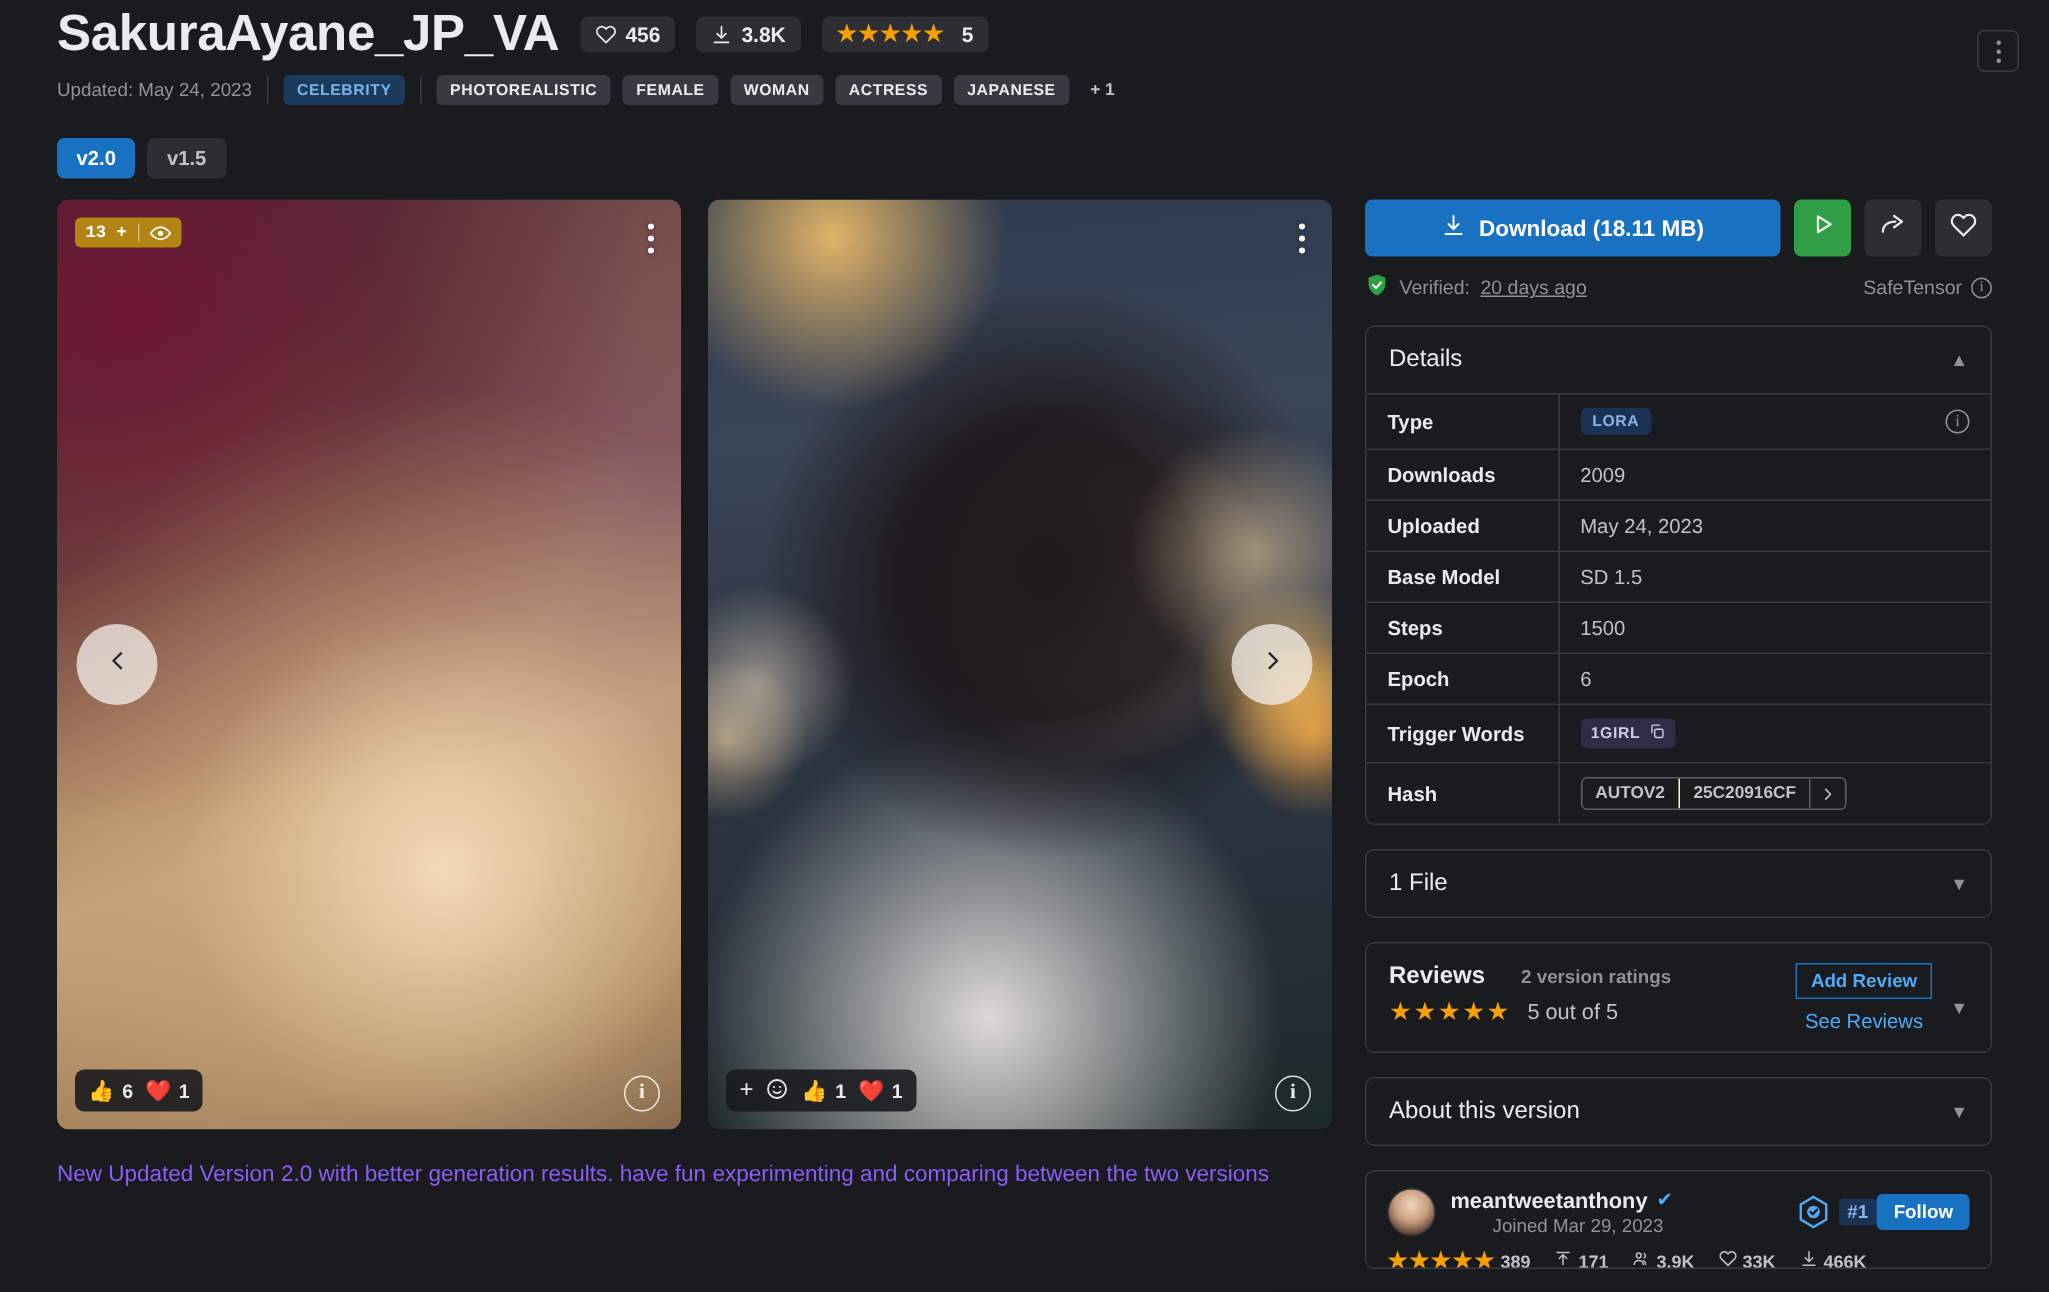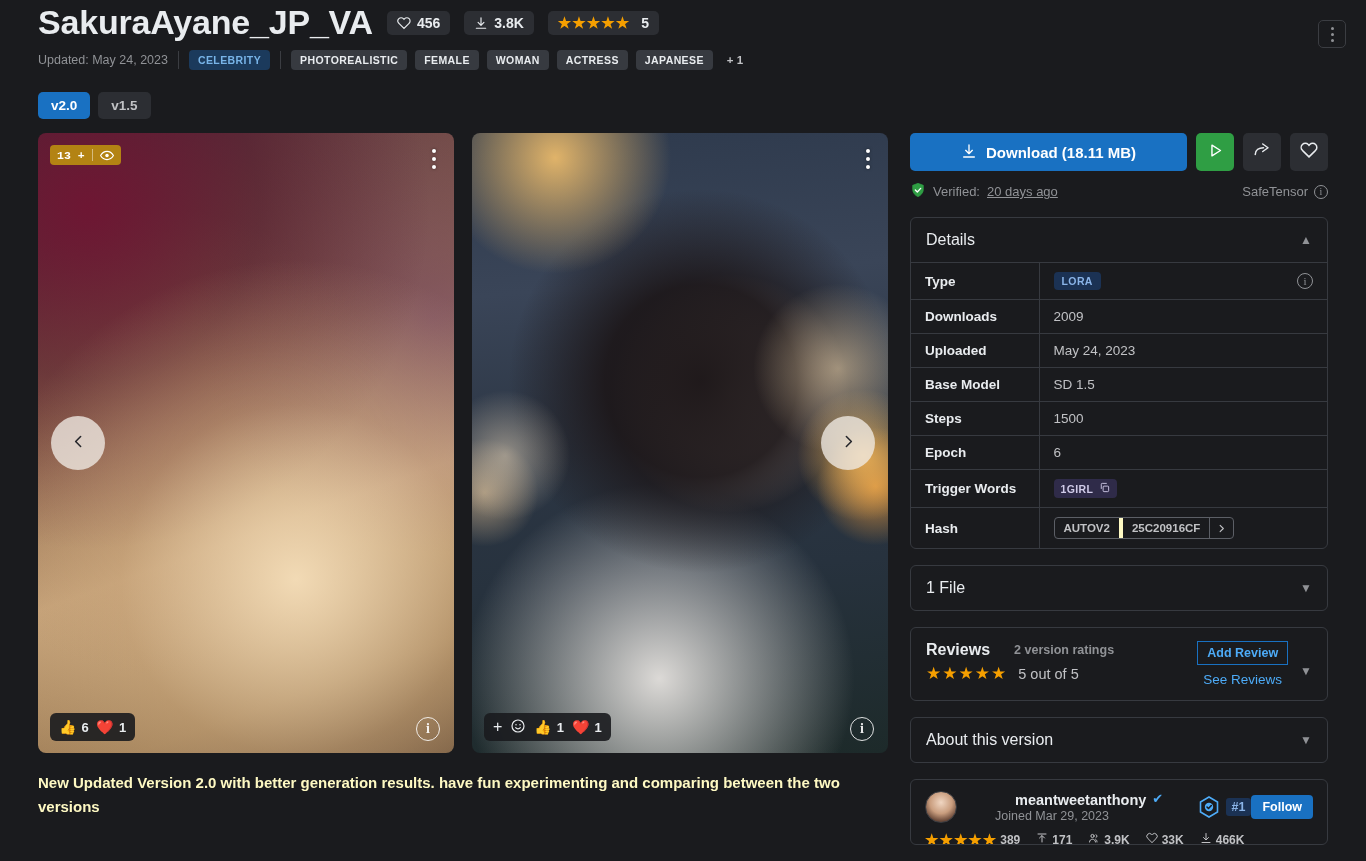--- a/index.html
+++ b/index.html
@@ -137,21 +137,21 @@
     position: absolute; bottom: 12px; right: 14px;
     width: 24px; height: 24px; border-radius: 50%;
     border: 1.6px solid rgba(255,255,255,0.85);
     display: flex; align-items: center; justify-content: center;
     color: rgba(255,255,255,0.9); font-size: 14px; font-weight: 700;
     font-family: "Liberation Serif", serif; cursor: pointer;
   }
 
   .description {
     margin-top: 18px; font-size: 15px; line-height: 1.55;
-    color: #fef9c3; max-width: 830px; font-weight: bold;
+    color: #8b5cf6; max-width: 830px;
   }
 
   
   .dl-row { display: flex; gap: 9px; }
   .dl-btn {
     flex: 1; height: 38px; border-radius: 5px; background: #1971c2;
     color: #fff; font-size: 15px; font-weight: 700;
     display: flex; align-items: center; justify-content: center; gap: 9px;
     cursor: pointer; border: none;
   }
@@ -209,21 +209,21 @@
     font-size: 11px; font-family: "Liberation Serif", serif; cursor: pointer;
   }
   .hash-group {
     display: inline-flex; align-items: stretch;
     border: 1px solid #5c5f66; border-radius: 4px; overflow: hidden; height: 22px;
   }
   .hash-group > div {
     display: flex; align-items: center; justify-content: center;
     font-size: 11.5px; font-weight: 700; color: #c1c2c5; padding: 0 9px;
   }
-  .hash-algo { border-right: 4px solid #fef9c3; }
+  .hash-algo { border-right: 1px solid #fef9c3; }
   .hash-next { border-left: 1px solid #5c5f66; cursor: pointer; padding: 0 6px !important; }
 
   .reviews-card { padding: 13px 15px; display: flex; align-items: flex-start; }
   .rev-left { flex: 1; }
   .rev-title-line { display: flex; align-items: center; gap: 24px; font-weight: bold; }
   .rev-title { font-size: 16px; color: #e9ecef; }
   .rev-sub { font-size: 12.5px; color: #909296; }
   .rev-stars-line { display: flex; align-items: center; gap: 12px; margin-top: 6px; }
   .rev-stars .star { font-size: 17px; }
   .rev-outof { font-size: 14.5px; color: #c1c2c5; }
@@ -239,21 +239,21 @@
     margin-top: 16px; border: 1px solid #373a40; border-radius: 6px;
     background: #1a1b1e; padding: 11px 14px 0 14px; height: 66px; overflow: hidden;
   }
   .creator-row { display: flex; align-items: center; }
   .avatar {
     width: 32px; height: 32px; border-radius: 50%; flex: none;
     background: radial-gradient(circle at 50% 35%, #f0d6c2 0%, #c99d7e 45%, #6b4a3a 75%, #3a2a22 100%);
     border: 1px solid #3b3d42;
   }
   .creator-info { margin-left: 10px; flex: 1; }
-  .creator-name-line { display: flex; align-items: flex-start; gap: 6px; margin-left: 48px; }
+  .creator-name-line { display: flex; align-items: flex-start; gap: 6px; }
   .creator-name { font-size: 14.5px; font-weight: 700; color: #e9ecef; }
   .verified-badge-sm { color: #4dabf7; font-size: 13px; line-height: 1; }
   .creator-joined { font-size: 12.5px; color: #909296; margin-top: 1px; margin-left: 28px; }
   .rank-badge { display: flex; align-items: center; gap: 5px; }
   .rank-hex {
     width: 24px; height: 24px; display: flex; align-items: center; justify-content: center;
     color: #4dabf7; font-size: 18px; line-height: 1;
   }
   .rank-num {
     background: #1b3254; color: #8ab4e8; font-size: 12.5px; font-weight: 700;

